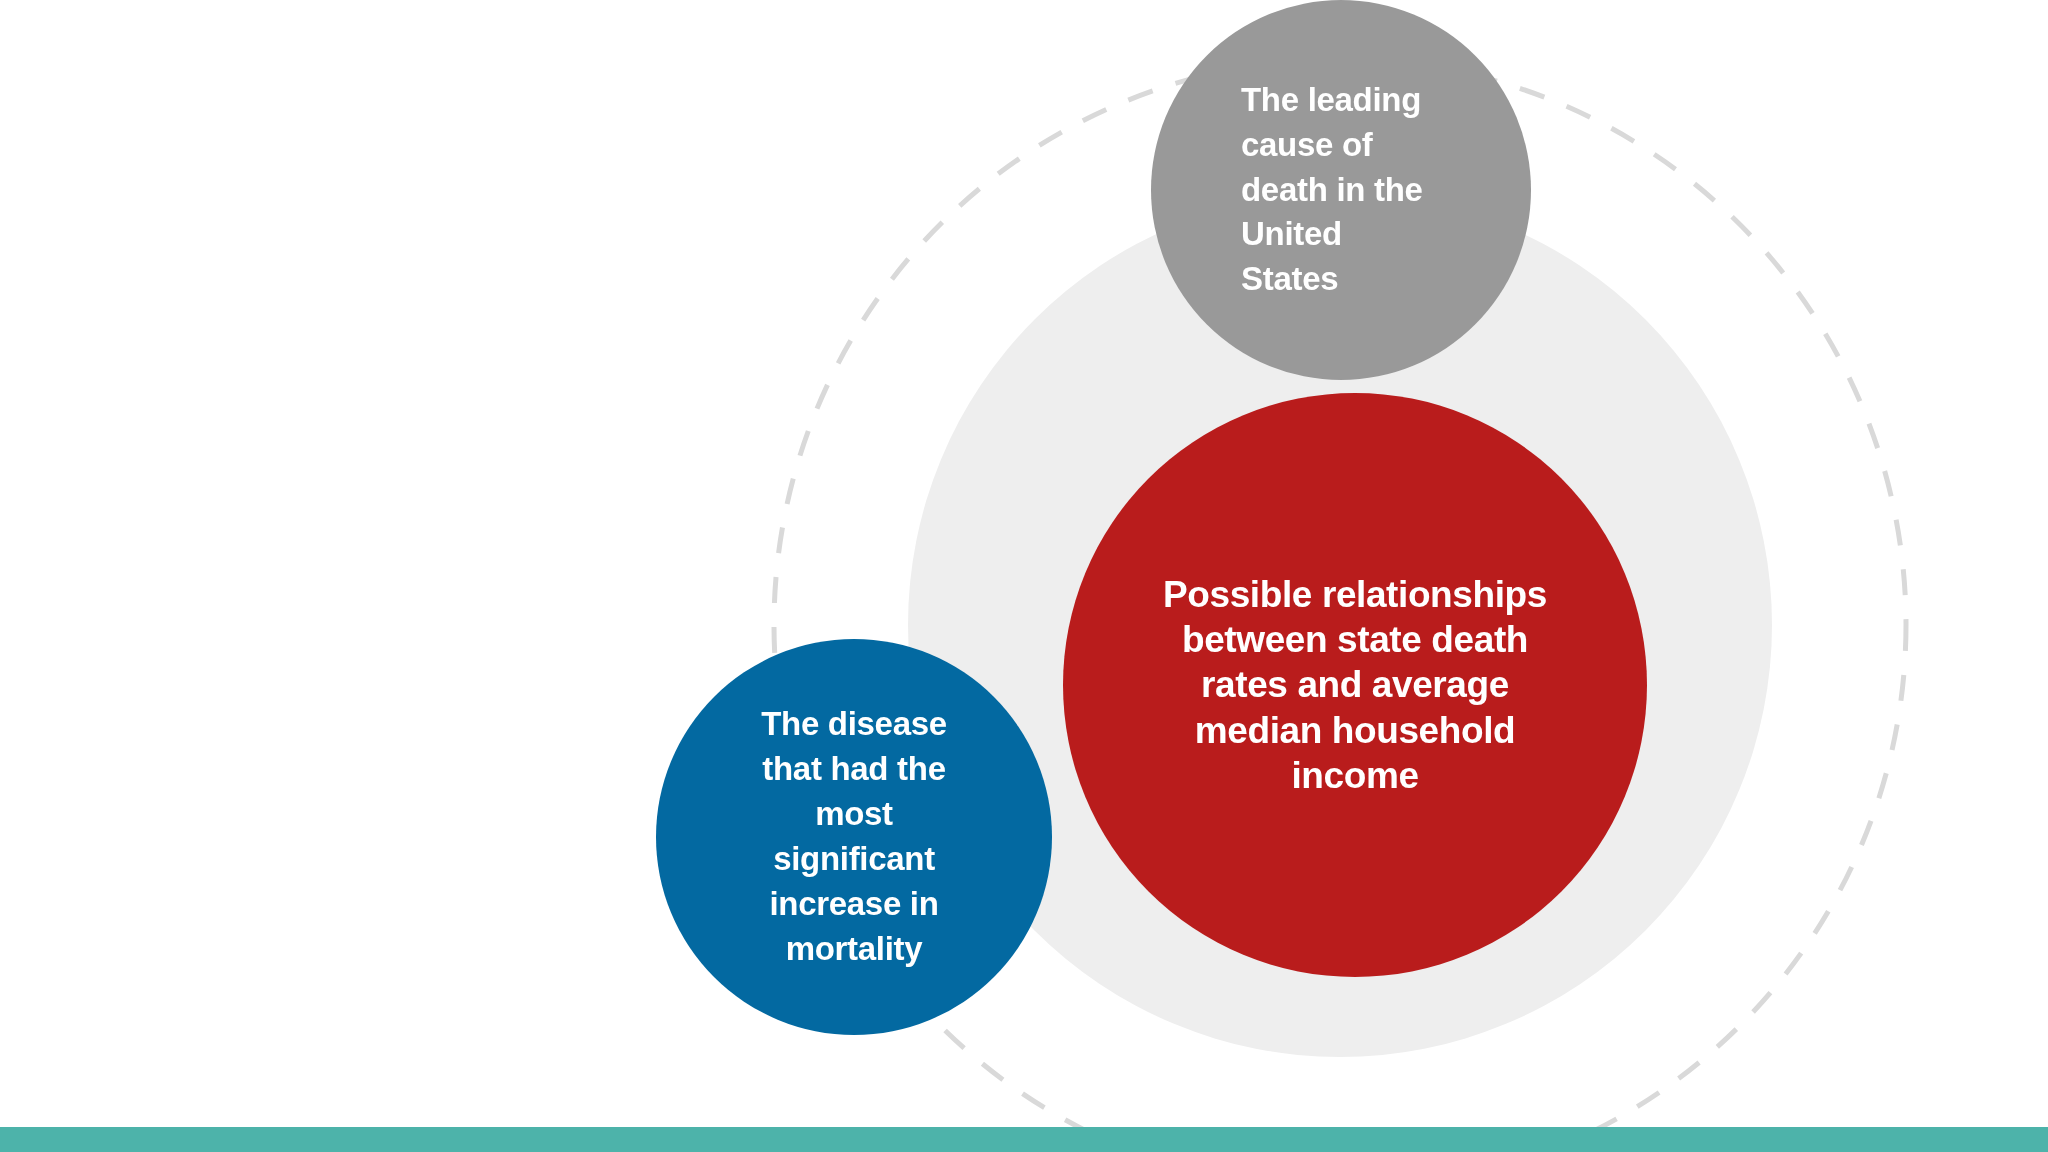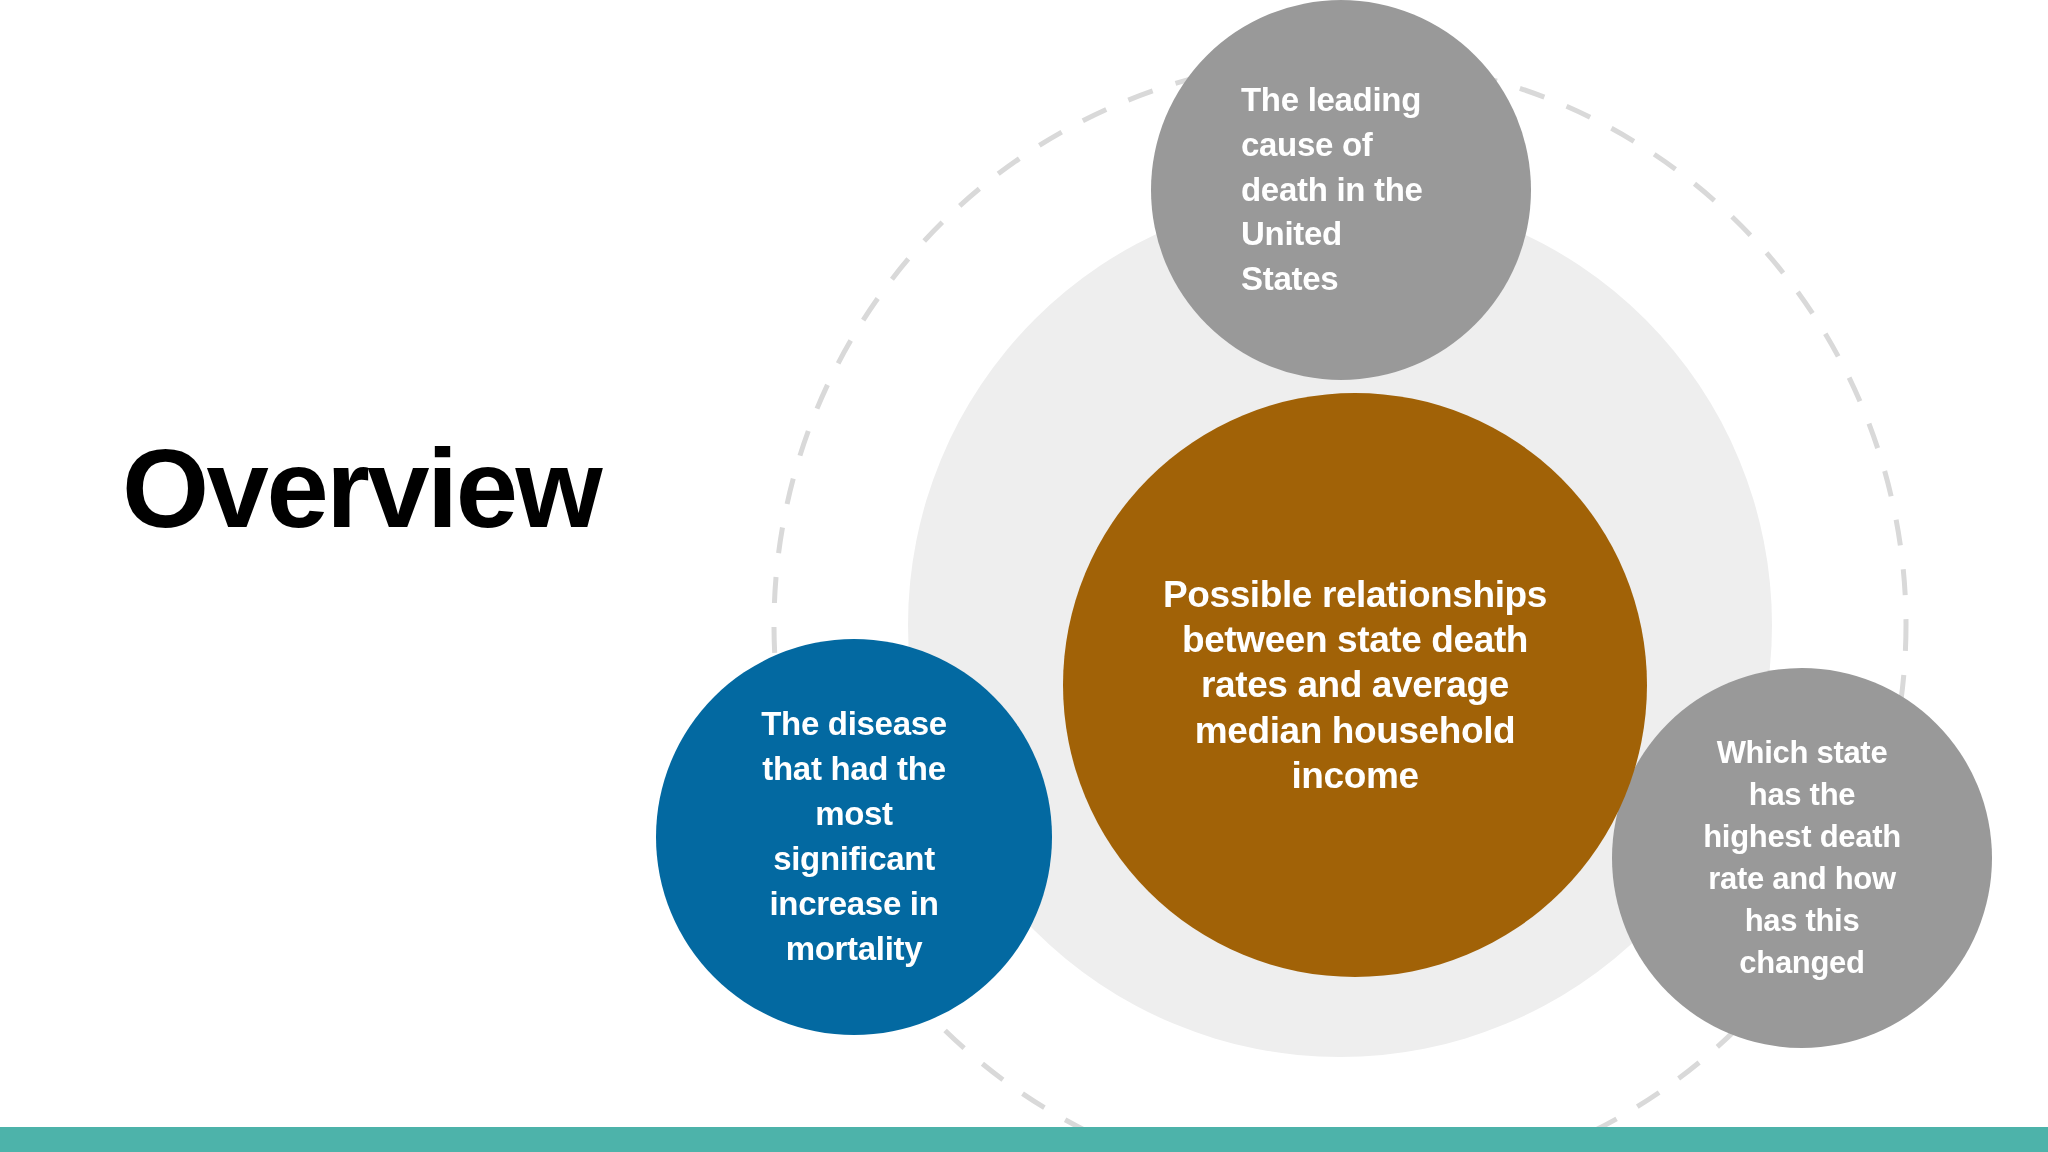--- a/index.html
+++ b/index.html
@@ -58,21 +58,21 @@
     font-weight: 700;
     line-height: 1.22;
     white-space: pre-line;
   }
 
   #center-node {
     left: 1063px;
     top: 393px;
     width: 584px;
     height: 584px;
-    background: #a16207;
+    background: #b91c1c;
   }
   #center-node .node-text {
     font-size: 37px;
     text-align: center;
     letter-spacing: -0.4px;
     width: 460px;
   }
 
   #node-top {
     left: 1151px;
@@ -135,47 +135,38 @@
 </head>
 <body>
 
 <div id="slide">
 
   <svg id="diagram-backdrop" width="2048" height="1152" viewBox="0 0 2048 1152" xmlns="http://www.w3.org/2000/svg">
     <circle cx="1340" cy="625" r="432" fill="#eeeeee"></circle>
     <circle cx="1340" cy="625" r="566" fill="none" stroke="#d9d9d9" stroke-width="5" stroke-dasharray="26 24" stroke-linecap="butt"></circle>
   </svg>
 
-  <h1 id="page-title">Overview</h1>
 
   <div class="node" id="node-top">
     <div class="node-text">The leading
 cause of
 death in the
 United
 States</div>
   </div>
 
   <div class="node" id="node-left">
     <div class="node-text">The disease
 that had the
 most
 significant
 increase in
 mortality</div>
   </div>
 
-  <div class="node" id="node-right">
-    <div class="node-text">Which state
-has the
-highest death
-rate and how
-has this
-changed</div>
-  </div>
 
   <div class="node" id="center-node">
     <div class="node-text">Possible relationships
 between state death
 rates and average
 median household
 income</div>
   </div>
 
   <div id="accent-bar"></div>

